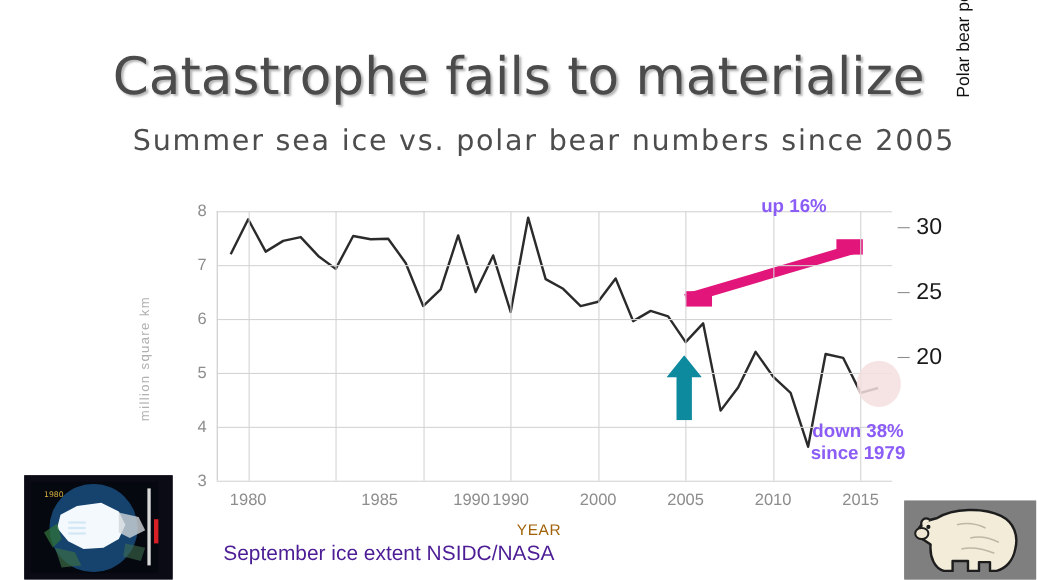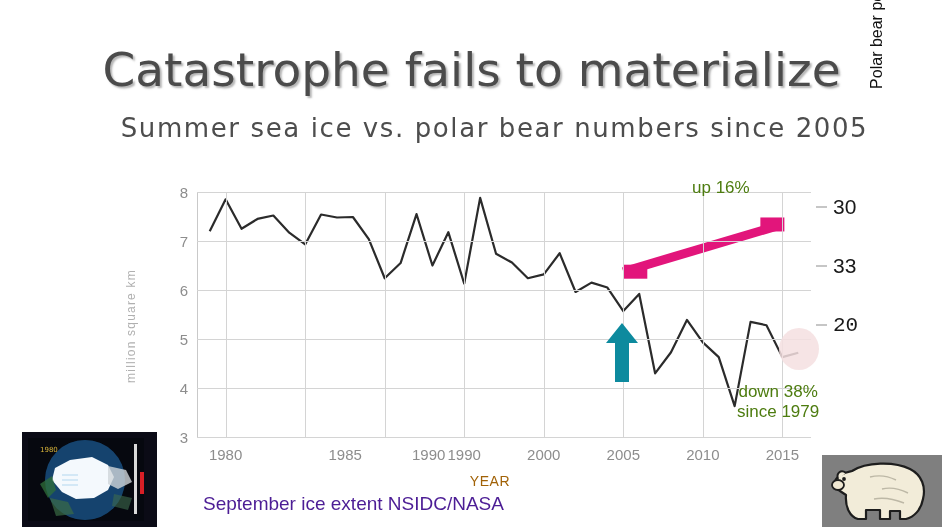--- a/index.html
+++ b/index.html
@@ -106,24 +106,25 @@
     text-align:center;
     white-space:nowrap;
     font-family:"Liberation Sans", sans-serif;
   }
 
   svg.series{position:absolute;left:0;top:0;overflow:visible;}
 
   
   .anno{
     position:absolute;
-    font-size:17px;color:#4d7c0f;
+    font-size:17px;color:#8b5cf6;
     font-family:"Liberation Sans", sans-serif;
     white-space:nowrap;
     line-height:1.18;
+    font-weight:bold;
   }
   #anno-up{ left:692px; top:178px; }
   #anno-down{ left:737px; top:382px; text-align:center; }
 
   
   #teal-arrow{
     position:absolute; left:606px; top:323px;
     width:32px; height:59px;
   }
   
@@ -194,23 +195,23 @@
         <div class="gridline-v" style="left: 267.233px;"></div>
         <div class="xtick" style="left: 267.233px;">1990</div>
         <div class="gridline-v" style="left: 346.767px;"></div>
         <div class="xtick" style="left: 346.767px;">2000</div>
         <div class="gridline-v" style="left: 426.301px;"></div>
         <div class="xtick" style="left: 426.301px;">2005</div>
         <div class="gridline-v" style="left: 505.834px;"></div>
         <div class="xtick" style="left: 505.834px;">2010</div>
         <div class="gridline-v" style="left: 585.368px;"></div>
         <div class="xtick" style="left: 585.368px;">2015</div>
-        <div class="ytick-right" style="top: 132.831px; font-family: Liberation Mono, monospace;">20</div>
+        <div class="ytick-right" style="top: 132.831px;">20</div>
         <div class="ytick-right-dash" style="top: 132.831px;"></div>
-        <div class="ytick-right" style="top: 73.7952px;">33</div>
+        <div class="ytick-right" style="top: 73.7952px;">25</div>
         <div class="ytick-right-dash" style="top: 73.7952px;"></div>
         <div class="ytick-right" style="top: 14.759px;">30</div>
         <div class="ytick-right-dash" style="top: 14.759px;"></div>
       </div>
 
     <div id="xlabel">YEAR</div>
   </div>
 
   <div id="ylabel-right">Polar bear population numbers (thousands)</div>
 

